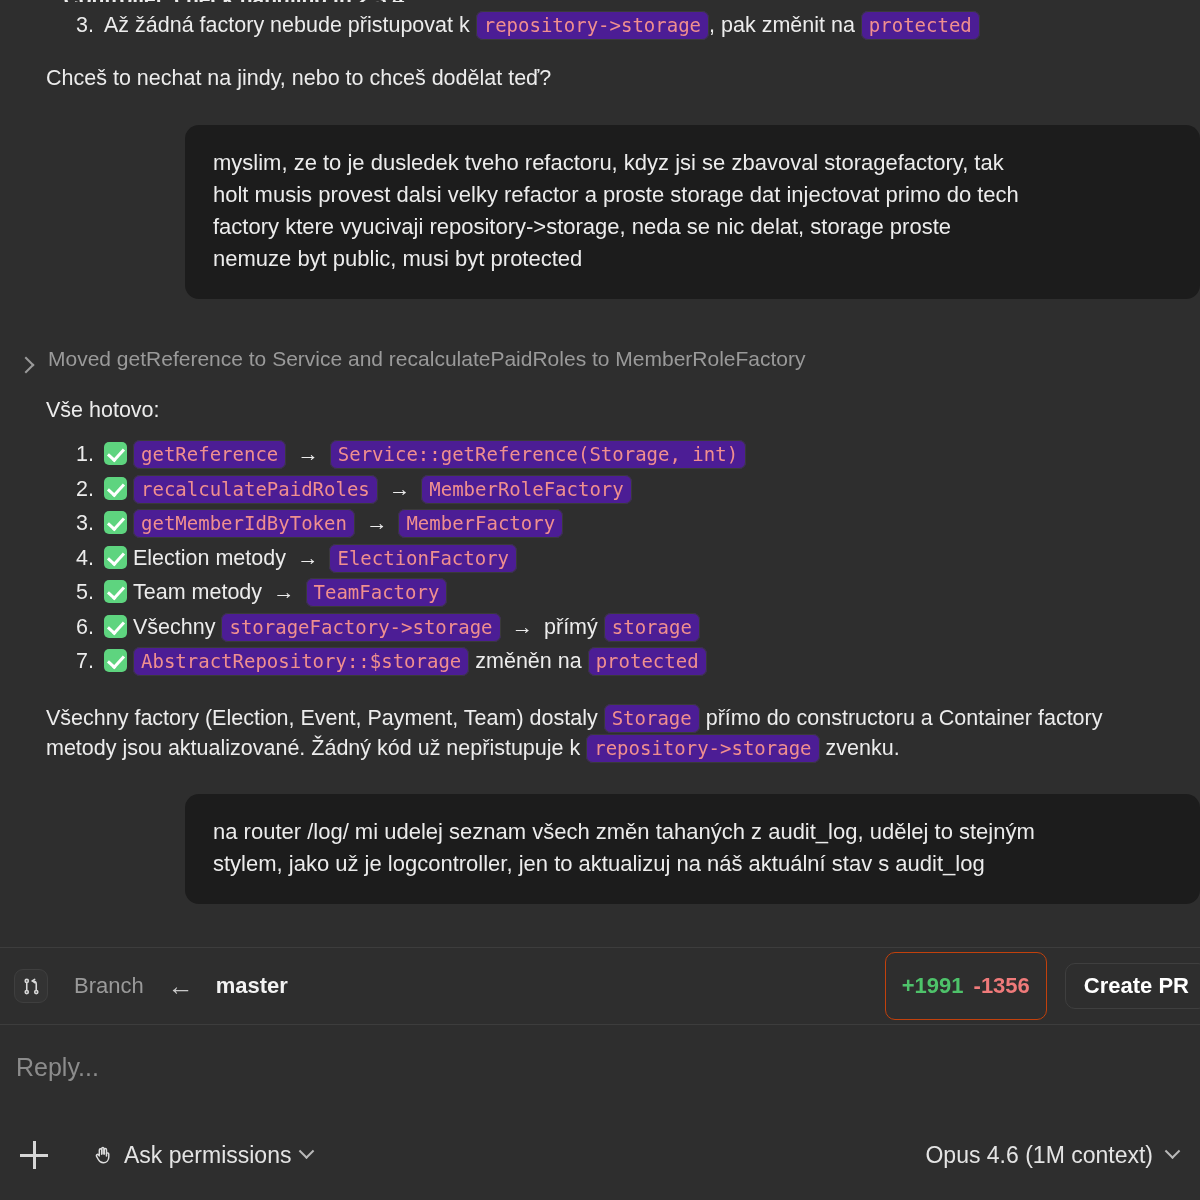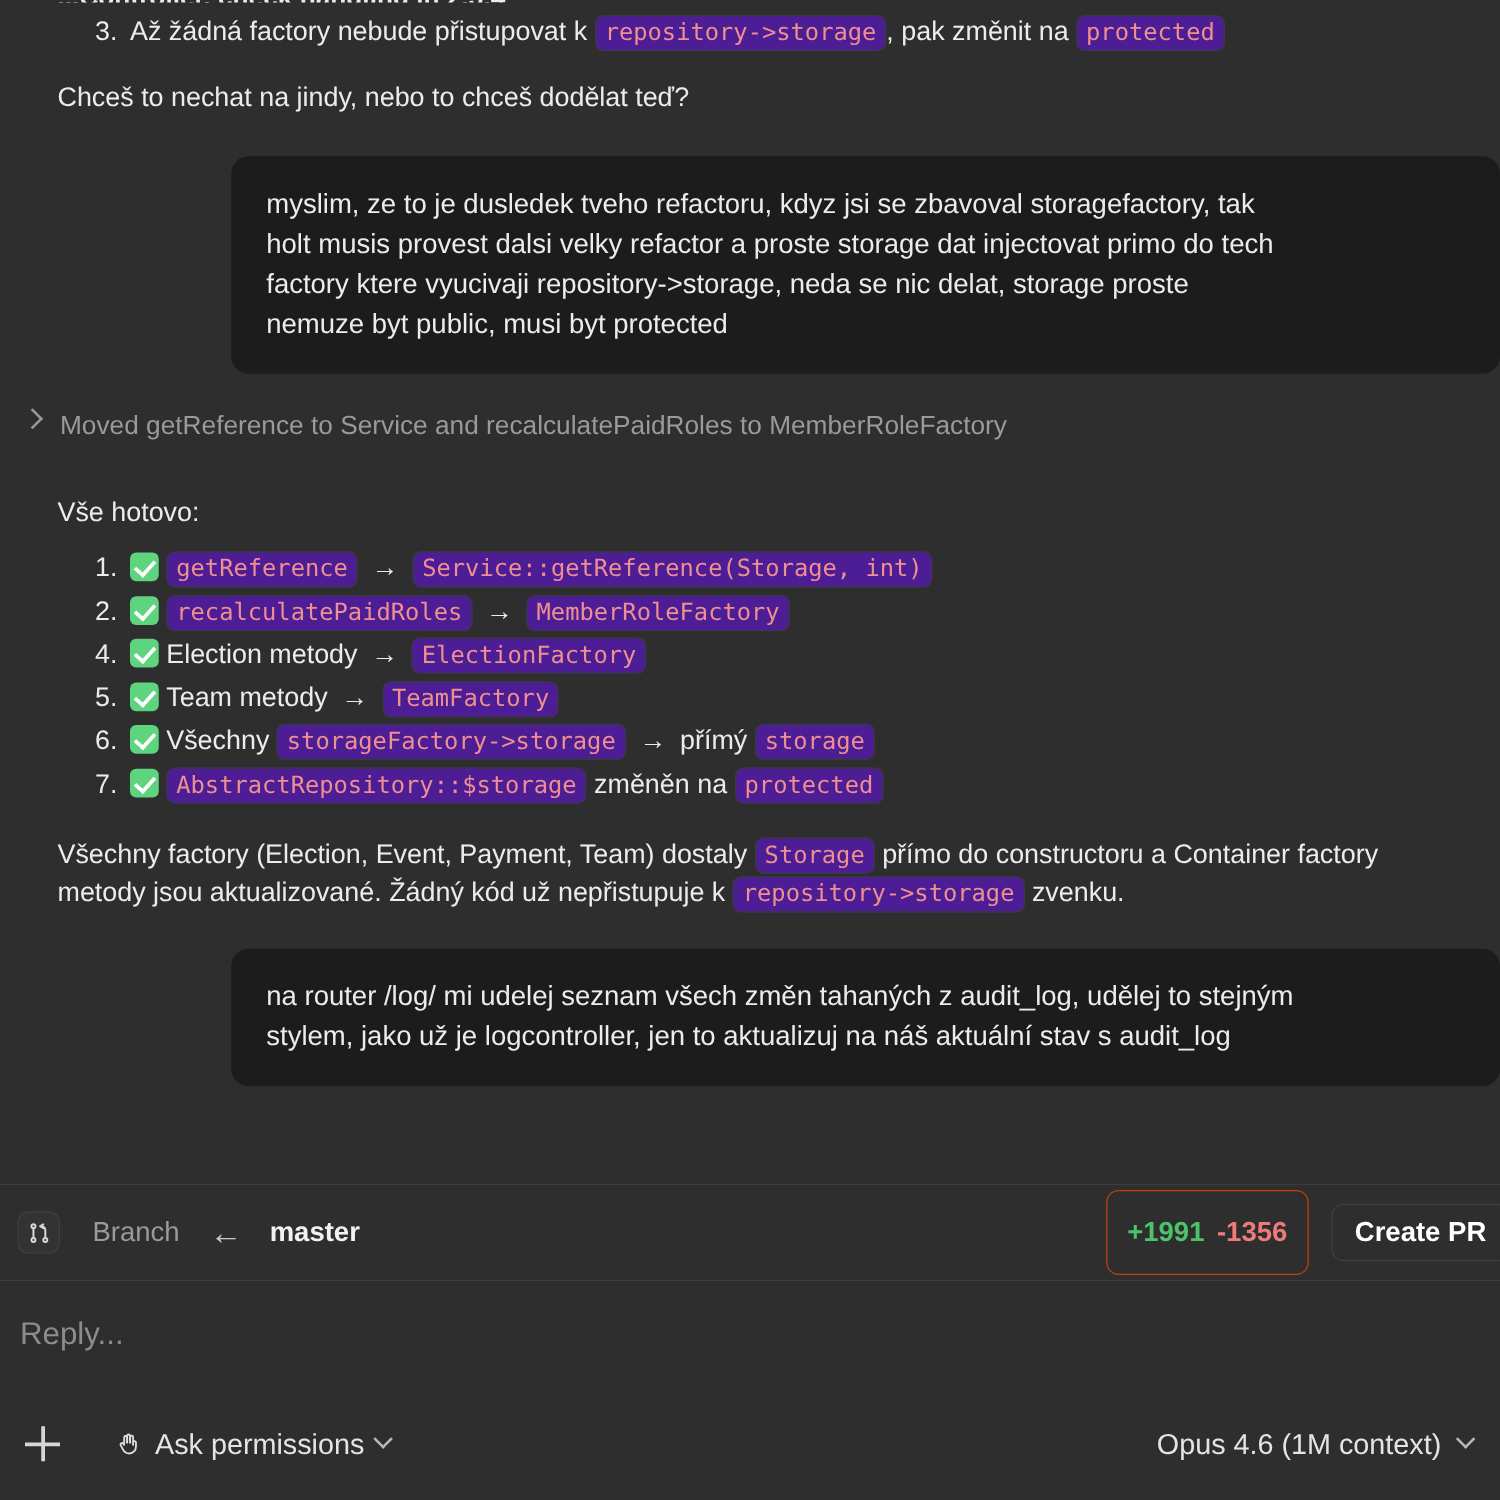--- a/index.html
+++ b/index.html
@@ -96,21 +96,21 @@
     padding: 22px 28px 24px 28px;
     font-size: 22px;
     line-height: 1.45;
     color: #ececec;
   }
   .bubble .bline { display: block; white-space: nowrap; }
 
   
   .collapsed-row {
     display: flex;
-    align-items: flex-start;
+    align-items: flex-end;
     gap: 16px;
     padding: 0 0 0 18px;
     color: #9a9a9a;
     font-size: 21px;
     height: 42px;
   }
   .chev-right {
     display: inline-block;
     width: 12px; height: 12px;
     border-right: 2px solid #9a9a9a;
@@ -307,20 +307,21 @@
         <span class="chev-right"></span>
         <span>Moved getReference to Service and recalculatePaidRoles to MemberRoleFactory</span>
       </div>
 
       <div class="assistant-block" style="margin-top:24px;">
         <div>Vše hotovo:</div>
 
         <div class="ol-pre" id="checklist" style="margin-top:14px;">
             <span class="li-line"><span class="num">1.</span><span class="check"></span><code class="chip">getReference</code> <span class="arrow">→</span> <code class="chip">Service::getReference(Storage, int)</code></span>
             <span class="li-line"><span class="num">2.</span><span class="check"></span><code class="chip">recalculatePaidRoles</code> <span class="arrow">→</span> <code class="chip">MemberRoleFactory</code></span>
+            <span class="li-line"><span class="num">3.</span><span class="check"></span><code class="chip">getMemberIdByToken</code> <span class="arrow">→</span> <code class="chip">MemberFactory</code></span>
             <span class="li-line"><span class="num">4.</span><span class="check"></span><span>Election metody</span> <span class="arrow">→</span> <code class="chip">ElectionFactory</code></span>
             <span class="li-line"><span class="num">5.</span><span class="check"></span><span>Team metody</span> <span class="arrow">→</span> <code class="chip">TeamFactory</code></span>
             <span class="li-line"><span class="num">6.</span><span class="check"></span><span>Všechny</span> <code class="chip">storageFactory-&gt;storage</code> <span class="arrow">→</span> <span>přímý</span> <code class="chip">storage</code></span>
             <span class="li-line"><span class="num">7.</span><span class="check"></span><code class="chip">AbstractRepository::$storage</code> <span>změněn na</span> <code class="chip">protected</code></span>
           </div>
 
         <p class="para">
           <span>Všechny factory (Election, Event, Payment, Team) dostaly</span>
           <code class="chip">Storage</code>
           <span>přímo do constructoru a Container</span>

